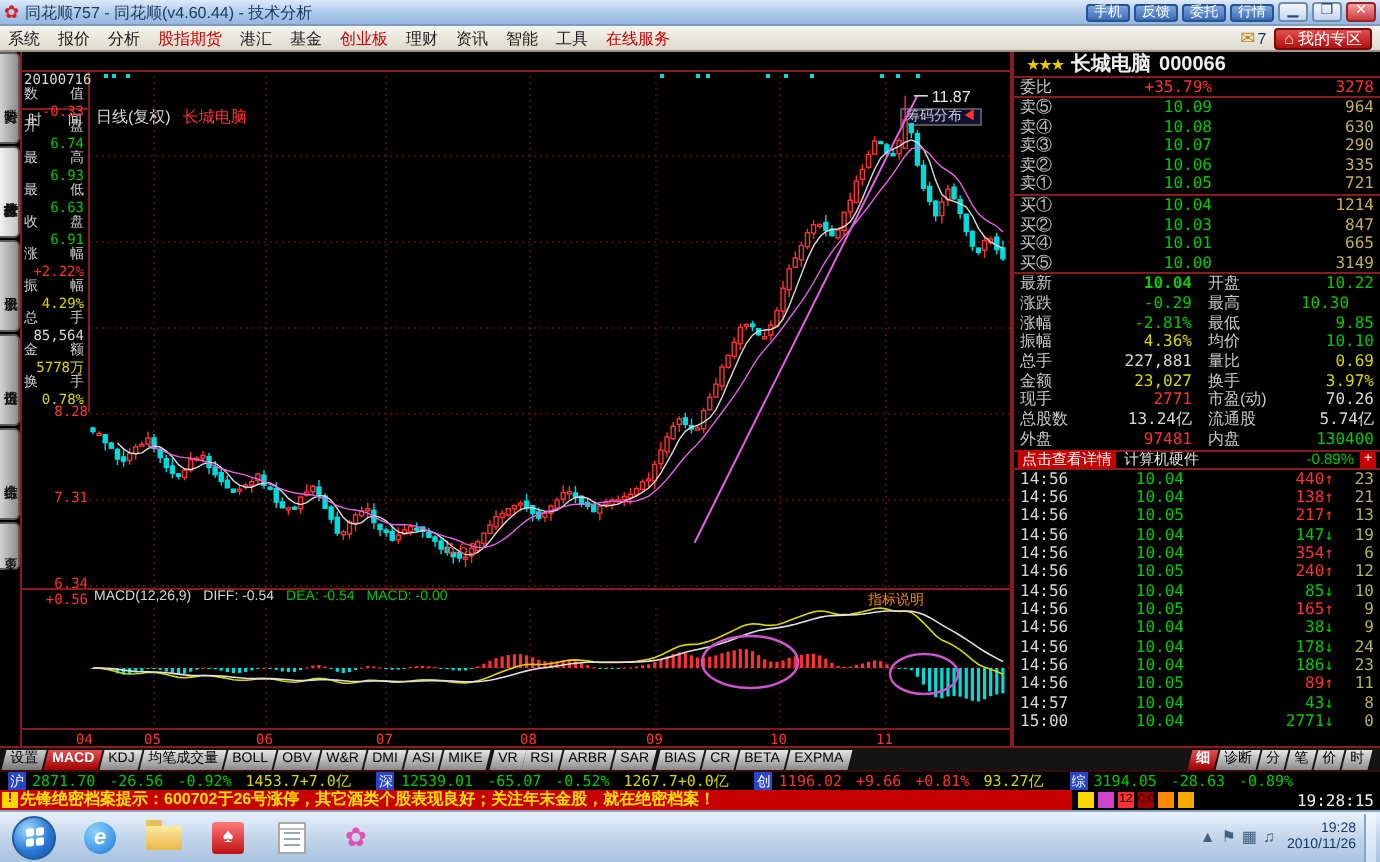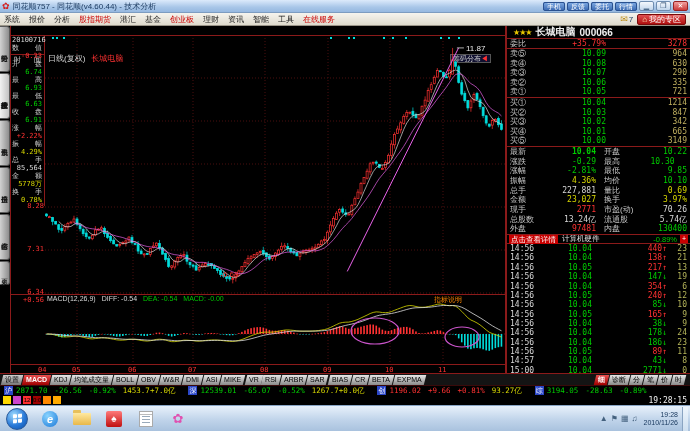--- a/index.html
+++ b/index.html
@@ -841,25 +841,20 @@
           <span class="lbl">买①</span>
           <span class="prc" style="color: rgb(0, 204, 0);">10.04</span>
           <span class="vol">1214</span>
         </div>
         <div class="q-row">
           <span class="lbl">买②</span>
           <span class="prc" style="color: rgb(0, 204, 0);">10.03</span>
           <span class="vol">847</span>
         </div>
         <div class="q-row">
-          <span class="lbl">买③</span>
-          <span class="prc" style="color: rgb(0, 204, 0);">10.02</span>
-          <span class="vol">342</span>
-        </div>
-        <div class="q-row">
           <span class="lbl">买④</span>
           <span class="prc" style="color: rgb(0, 204, 0);">10.01</span>
           <span class="vol">665</span>
         </div>
         <div class="q-row">
           <span class="lbl">买⑤</span>
           <span class="prc" style="color: rgb(0, 204, 0);">10.00</span>
           <span class="vol">3149</span>
         </div>
       </div>
@@ -1068,20 +1063,24 @@
       </span>
       <span class="idx-group">
         <span class="idx-tag">综</span>
         <span class="idx-field" style="color: rgb(0, 204, 0);">3194.05</span>
         <span class="idx-field" style="color: rgb(0, 204, 0);">-28.63</span>
         <span class="idx-field" style="color: rgb(0, 204, 0);">-0.89%</span>
       </span>
     </div>
 
   <div class="tickerbar">
+    <div class="ticker-strip">
+      <span class="ticker-ico">!</span>
+      <span>先锋绝密档案提示：600702于26号涨停，其它酒类个股表现良好；关注年末金股，就在绝密档案！</span>
+    </div>
     <div class="status-icons" id="status-icons">
         <span class="st-ico" style="background: rgb(255, 216, 0);"></span>
         <span class="st-ico" style="background: rgb(204, 68, 204);"></span>
         <span class="st-ico" style="background: rgb(255, 48, 48);">12</span>
         <span class="st-ico" style="background: rgb(160, 0, 0);">0:00</span>
         <span class="st-ico" style="background: rgb(255, 136, 0);"></span>
         <span class="st-ico" style="background: rgb(255, 170, 0);"></span>
       </div>
     <span class="status-time">19:28:15</span>
   </div>

